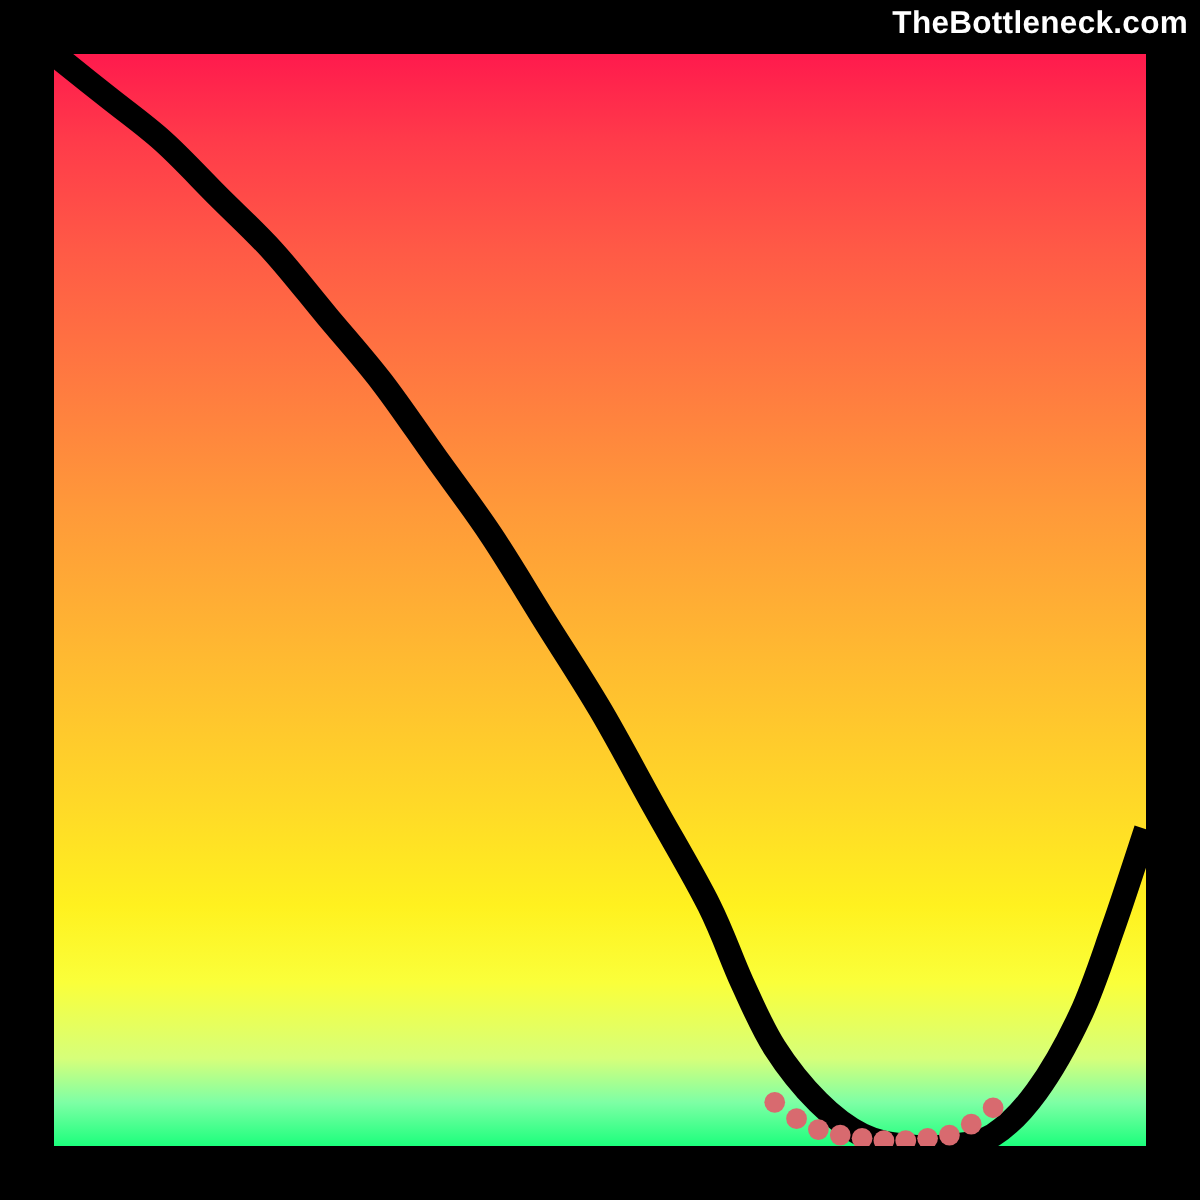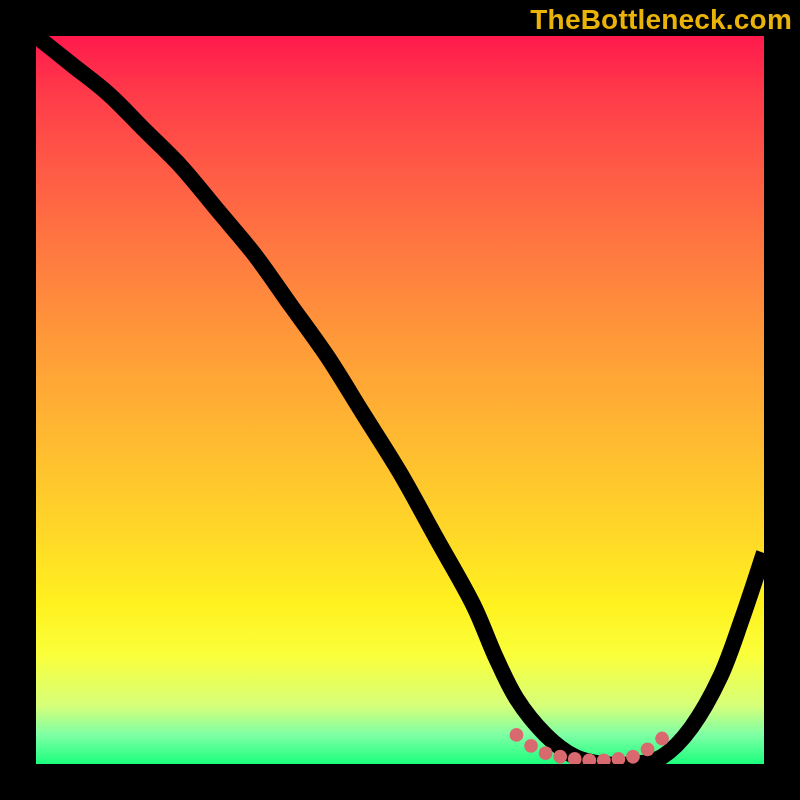--- a/index.html
+++ b/index.html
@@ -14,22 +14,22 @@
   .frame {
     position: relative;
     width: 800px;
     height: 800px;
     background: #000;
   }
   .watermark {
     position: absolute;
     top: 4px;
     right: 8px;
-    color: #eab308;
-    font-size: 28px;
+    color: #ffffff;
+    font-size: 21px;
     font-weight: 600;
     letter-spacing: 0.2px;
     z-index: 10;
     user-select: none;
   }
   .plot {
     position: absolute;
     left: 36px;
     top: 36px;
     width: 728px;

